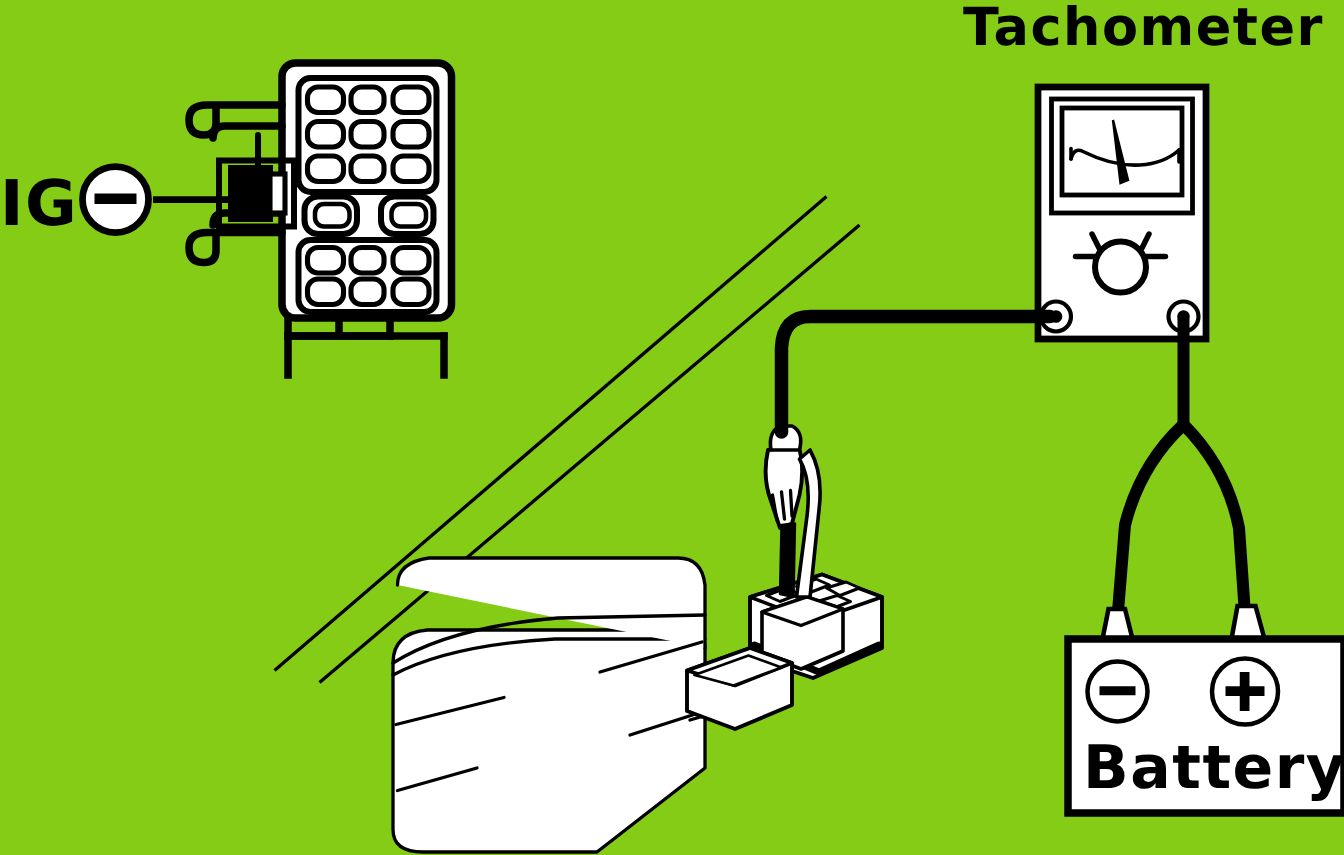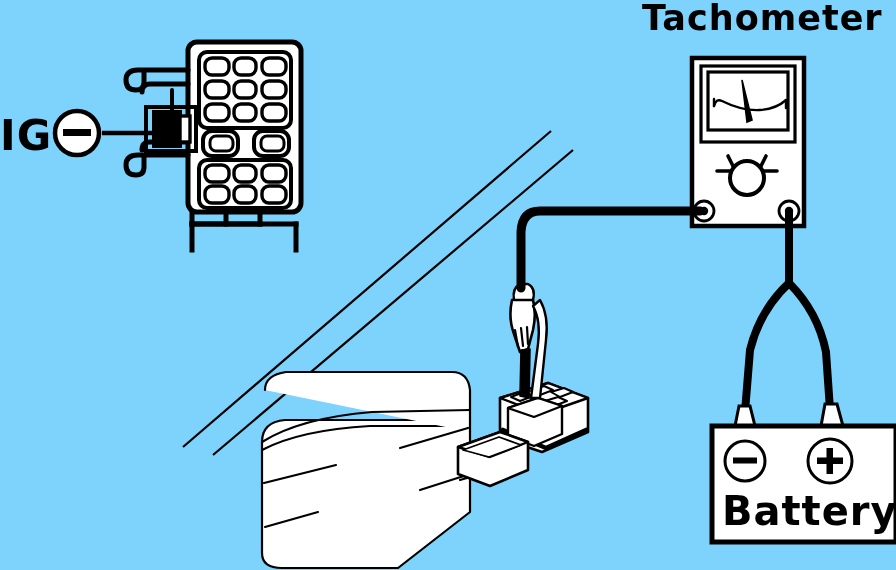--- a/index.html
+++ b/index.html
@@ -10,21 +10,21 @@
   body {
     width: 896px;
     height: 570px;
     font-family: "DejaVu Sans", sans-serif;
     overflow: hidden;
   }
   #diagram-root {
     position: relative;
     width: 896px;
     height: 570px;
-    background: #7dd3fc;
+    background: #84cc16;
   }
   #diagram-svg {
     position: absolute;
     top: 0;
     left: 0;
     width: 896px;
     height: 570px;
     display: block;
   }
   .lbl {

